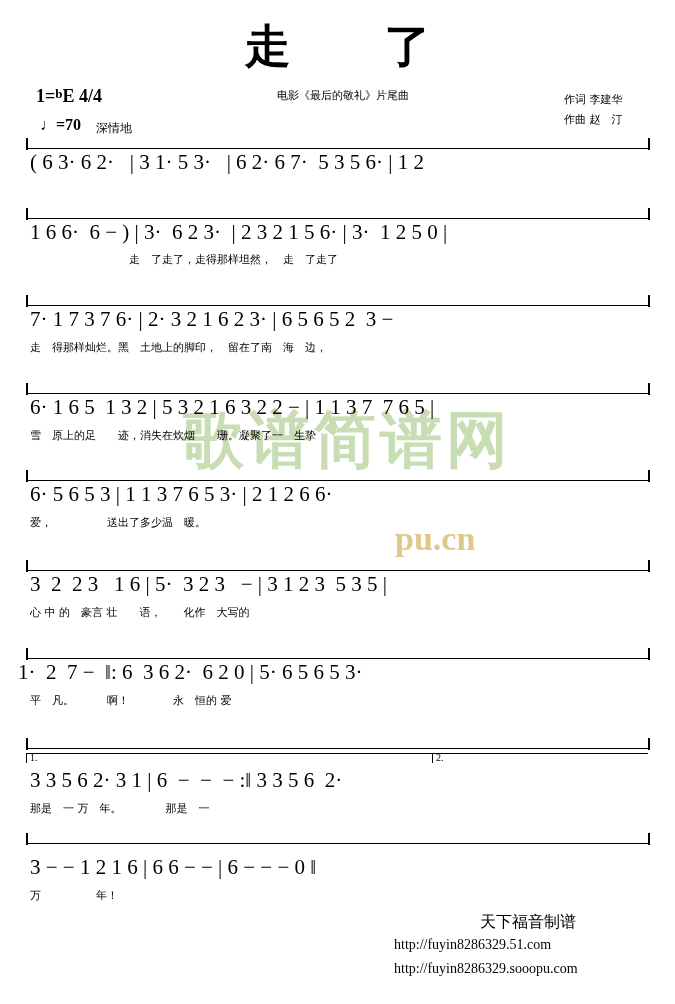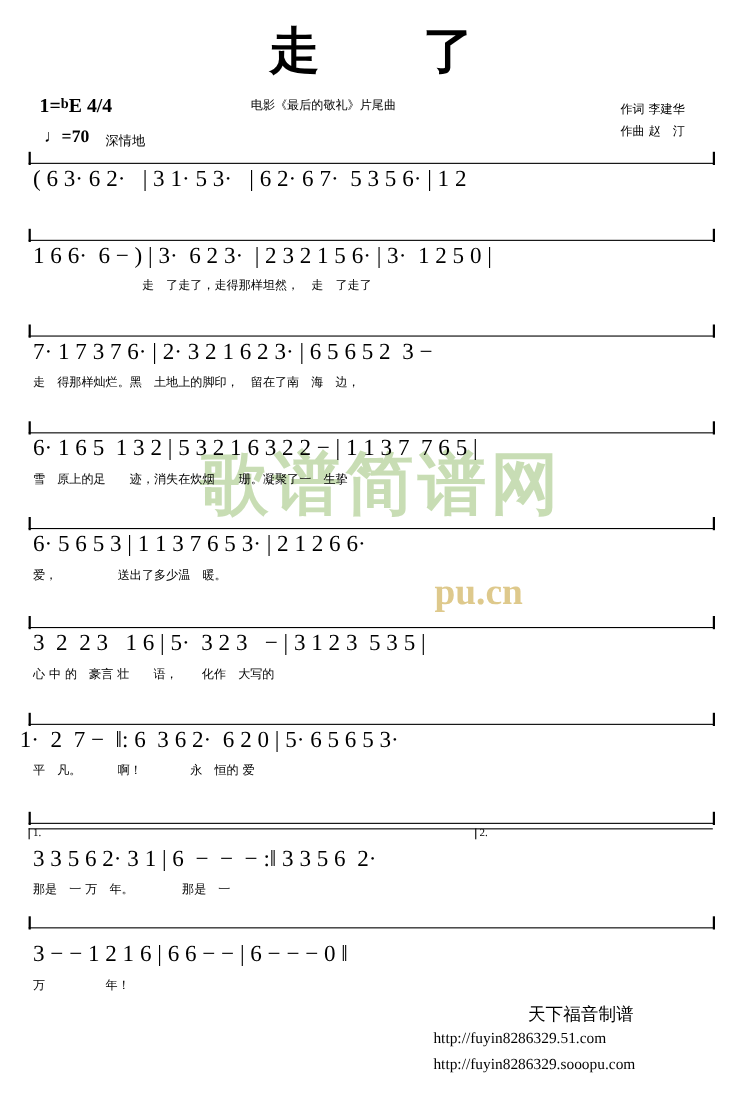--- a/index.html
+++ b/index.html
@@ -69,20 +69,21 @@
     text-align: center;
     font-family: "DejaVu Sans", sans-serif;
     font-weight: bold;
     font-size: 46px;
     letter-spacing: 24px;
     text-indent: 24px;
   }
 
   
   .meta-c {
+    text-align: center;
     font-size: 11px;
     font-family: "DejaVu Sans", sans-serif;
   }
   #film { left: 228px; top: 88px; width: 230px; }
   #singer { left: 228px; top: 104px; width: 230px; }
 
   #key-sig {
     left: 36px; top: 86px;
     font-size: 18px;
     font-family: "Liberation Serif", serif;

